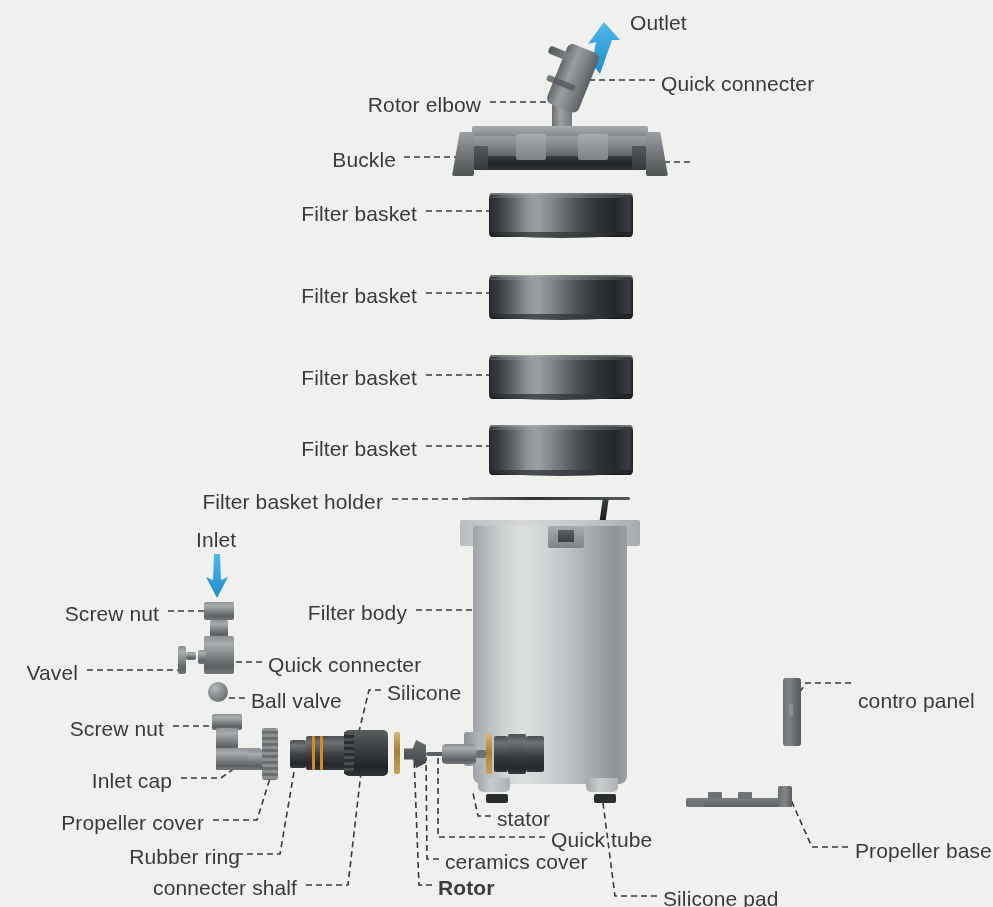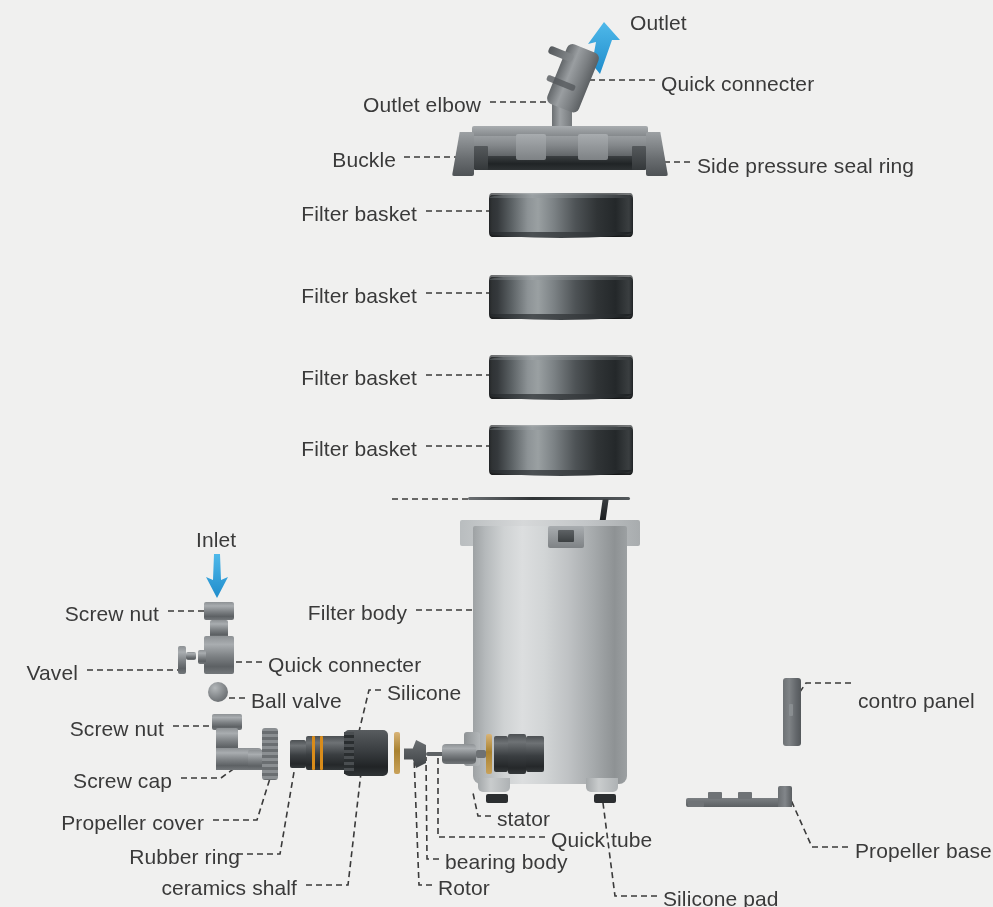--- a/index.html
+++ b/index.html
@@ -313,42 +313,42 @@
   <div class="part" style="left:686px;top:786px;width:112px;height:32px;">
     <div class="base-arm" style="left:0px;top:12px;width:104px;height:9px;"></div>
     <div class="base-nub" style="left:22px;top:6px;width:14px;height:7px;"></div>
     <div class="base-nub" style="left:52px;top:6px;width:14px;height:7px;"></div>
     <div class="base-up" style="left:92px;top:0px;width:14px;height:21px;"></div>
     <div class="base-nub" style="left:2px;top:16px;width:16px;height:5px;"></div>
   </div>
 
   <div class="lbl" style="left:630px;top:12px;">Outlet</div>
   <div class="lbl" style="left:661px;top:73px;">Quick connecter</div>
-  <div class="lbl r" style="left:481px;top:94px;">Outlet elbow</div>
+  <div class="lbl r" style="left:481px;top:94px;">Rotor elbow</div>
   <div class="lbl r" style="left:396px;top:149px;">Buckle</div>
-  <div class="lbl" style="left:697px;top:155px;">Side pressure seal ring</div>
 
   <div class="lbl r" style="left:417px;top:203px;">Filter basket</div>
   <div class="lbl r" style="left:417px;top:285px;">Filter basket</div>
   <div class="lbl r" style="left:417px;top:367px;">Filter basket</div>
   <div class="lbl r" style="left:417px;top:438px;">Filter basket</div>
 
+  <div class="lbl r" style="left:383px;top:491px;">Filter basket holder</div>
   <div class="lbl" style="left:196px;top:529px;">Inlet</div>
   <div class="lbl r" style="left:159px;top:603px;">Screw nut</div>
   <div class="lbl r" style="left:407px;top:602px;">Filter body</div>
   <div class="lbl r" style="left:78px;top:662px;">Vavel</div>
   <div class="lbl" style="left:268px;top:654px;">Quick connecter</div>
   <div class="lbl" style="left:251px;top:690px;">Ball valve</div>
   <div class="lbl" style="left:387px;top:682px;">Silicone</div>
   <div class="lbl" style="left:858px;top:690px;">contro panel</div>
   <div class="lbl r" style="left:164px;top:718px;">Screw nut</div>
-  <div class="lbl r" style="left:172px;top:770px;">Screw cap</div>
+  <div class="lbl r" style="left:172px;top:770px;">Inlet cap</div>
   <div class="lbl" style="left:497px;top:808px;">stator</div>
   <div class="lbl r" style="left:204px;top:812px;text-align:center;">Propeller cover</div>
   <div class="lbl" style="left:551px;top:829px;">Quick tube</div>
   <div class="lbl r" style="left:228px;top:846px;margin-left:12px;">Rubber ring</div>
-  <div class="lbl" style="left:445px;top:851px;">bearing body</div>
+  <div class="lbl" style="left:445px;top:851px;">ceramics cover</div>
   <div class="lbl" style="left:855px;top:840px;">Propeller base</div>
-  <div class="lbl r" style="left:297px;top:877px;">ceramics shalf</div>
-  <div class="lbl" style="left:438px;top:877px;">Rotor</div>
+  <div class="lbl r" style="left:297px;top:877px;">connecter shalf</div>
+  <div class="lbl" style="left:438px;top:877px;font-weight:bold;">Rotor</div>
   <div class="lbl" style="left:663px;top:888px;">Silicone pad</div>
 
 </div>
 
 </body></html>

